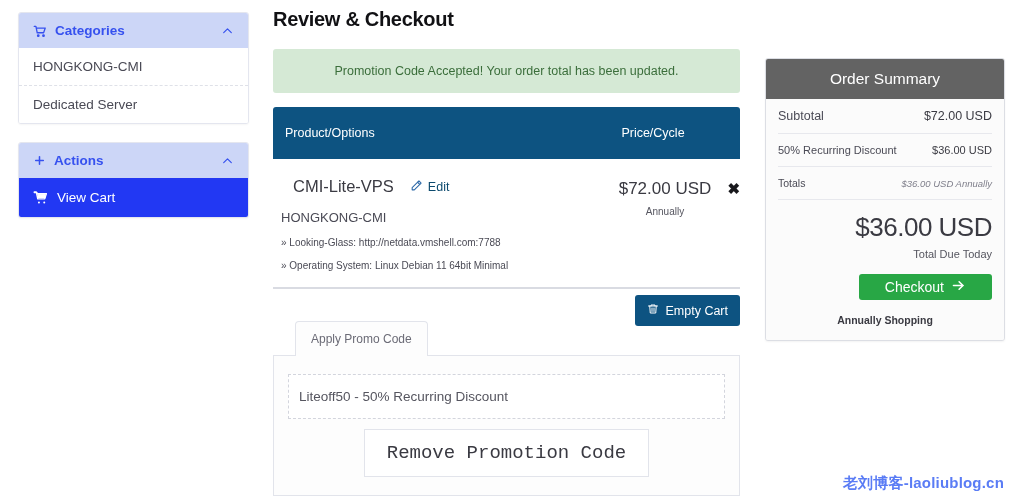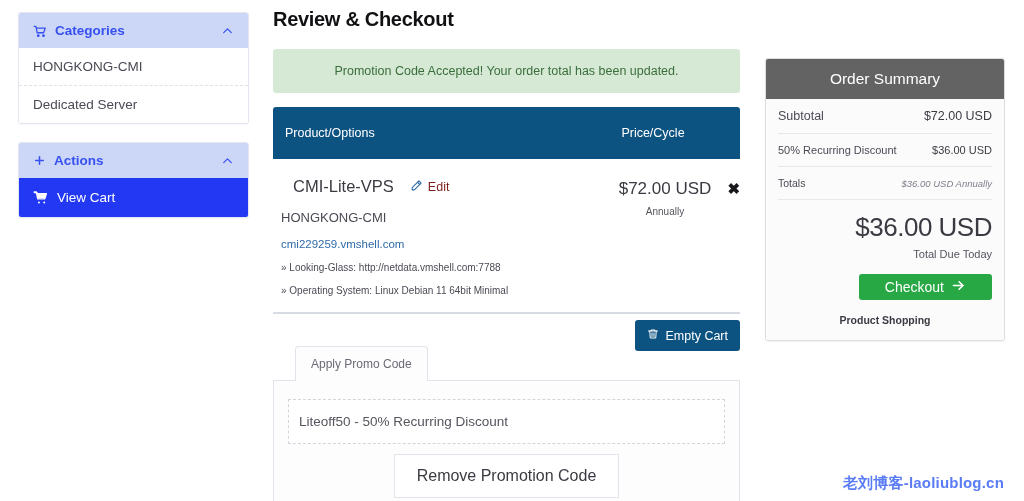--- a/index.html
+++ b/index.html
@@ -91,21 +91,21 @@
   }
   .cart-head .col-prod { flex: 1; }
   .cart-head .col-price { width: 150px; text-align: center; }
 
   .cart-body { padding: 18px 0 10px 8px; position: relative; }
   .prod-row { display: flex; }
   .prod-left { flex: 1; padding-right: 6px; }
   .prod-title-line { display: flex; align-items: center; gap: 16px; margin-left: 12px; }
   .prod-name { font-size: 16.5px; color: #3a3a42; }
   .edit-link {
-    font-size: 12.5px; color: #7f1d1d; text-decoration: none;
+    font-size: 12.5px; color: #0c4a6e; text-decoration: none;
     display: inline-flex; align-items: center; gap: 5px; cursor: pointer; text-align: center;
   }
   .prod-group { font-size: 13px; color: #4a4a55; margin-top: 14px; }
   .prod-domain { font-size: 11.5px; color: #2f6aa8; margin-top: 13px; cursor: pointer; }
   .prod-opt { font-size: 10px; color: #4a4a55; margin-top: 12px; }
   .prod-right { width: 150px; text-align: center; padding-top: 2px; }
   .price-main { font-size: 17px; color: #3a3a42; }
   .price-cycle { font-size: 10px; color: #55555f; margin-top: 7px; }
   .remove-x {
     position: absolute; right: 0px; top: 22px;
@@ -144,24 +144,24 @@
   .promo-code-field {
     border: 1px dashed #d3d5dd;
     background: #ffffff;
     font-size: 13.5px; color: #55555f;
     padding: 14px 10px;
   }
   .promo-actions { display: flex; justify-content: center; margin-top: 10px; }
   .remove-promo-btn {
     background: #ffffff;
     border: 1px solid #e2e4eb;
-    font-size: 16px; color: #3a3a42;
+    font-size: 19px; color: #3a3a42;
     padding: 12px 22px;
     cursor: pointer;
-    font-family: Liberation Sans, sans-serif;
+    font-family: Liberation Mono, monospace;
   }
 
   
   .summary {
     position: absolute; left: 765px; top: 58px; width: 240px;
     border: 1px solid #dcdee4;
     border-radius: 3px;
     background: #fbfbfb;
     box-shadow: 0 1px 2px rgba(0,0,0,0.05);
     overflow: hidden;
@@ -302,21 +302,20 @@
               <span>
                 <svg width="13" height="13" viewBox="0 0 24 24" fill="none" stroke="#2f6aa8" stroke-width="2" stroke-linecap="round" stroke-linejoin="round">
                   <path d="M16.5 3.5l4 4L8 20H4v-4z"></path>
                   <path d="M14 6l4 4" stroke-width="2"></path>
                 </svg>
               </span>
               <span>Edit</span>
             </a>
           </div>
           <div class="prod-group">HONGKONG-CMI</div>
-          <div class="prod-domain">cmi229259.vmshell.com</div>
           <div class="prod-opt">» Looking-Glass: http://netdata.vmshell.com:7788</div>
           <div class="prod-opt">» Operating System: Linux Debian 11 64bit Minimal</div>
         </div>
         <div class="prod-right">
           <div class="price-main">$72.00 USD</div>
           <div class="price-cycle">Annually</div>
         </div>
       </div>
       <div class="remove-x">✖</div>
     </div>
@@ -379,19 +378,19 @@
           <span>Checkout</span>
           <span>
             <svg width="15" height="15" viewBox="0 0 24 24" fill="none" stroke="#ffffff" stroke-width="2.6" stroke-linecap="round" stroke-linejoin="round">
               <line x1="4" y1="12" x2="19" y2="12"></line>
               <polyline points="13,6 19,12 13,18"></polyline>
             </svg>
           </span>
         </button>
       </div>
 
-      <a class="continue-link">Product Shopping</a>
+      <a class="continue-link">Annually Shopping</a>
     </div>
   </div>
 
   <div class="watermark">老刘博客-laoliublog.cn</div>
 
 </div>
 
 </body></html>

